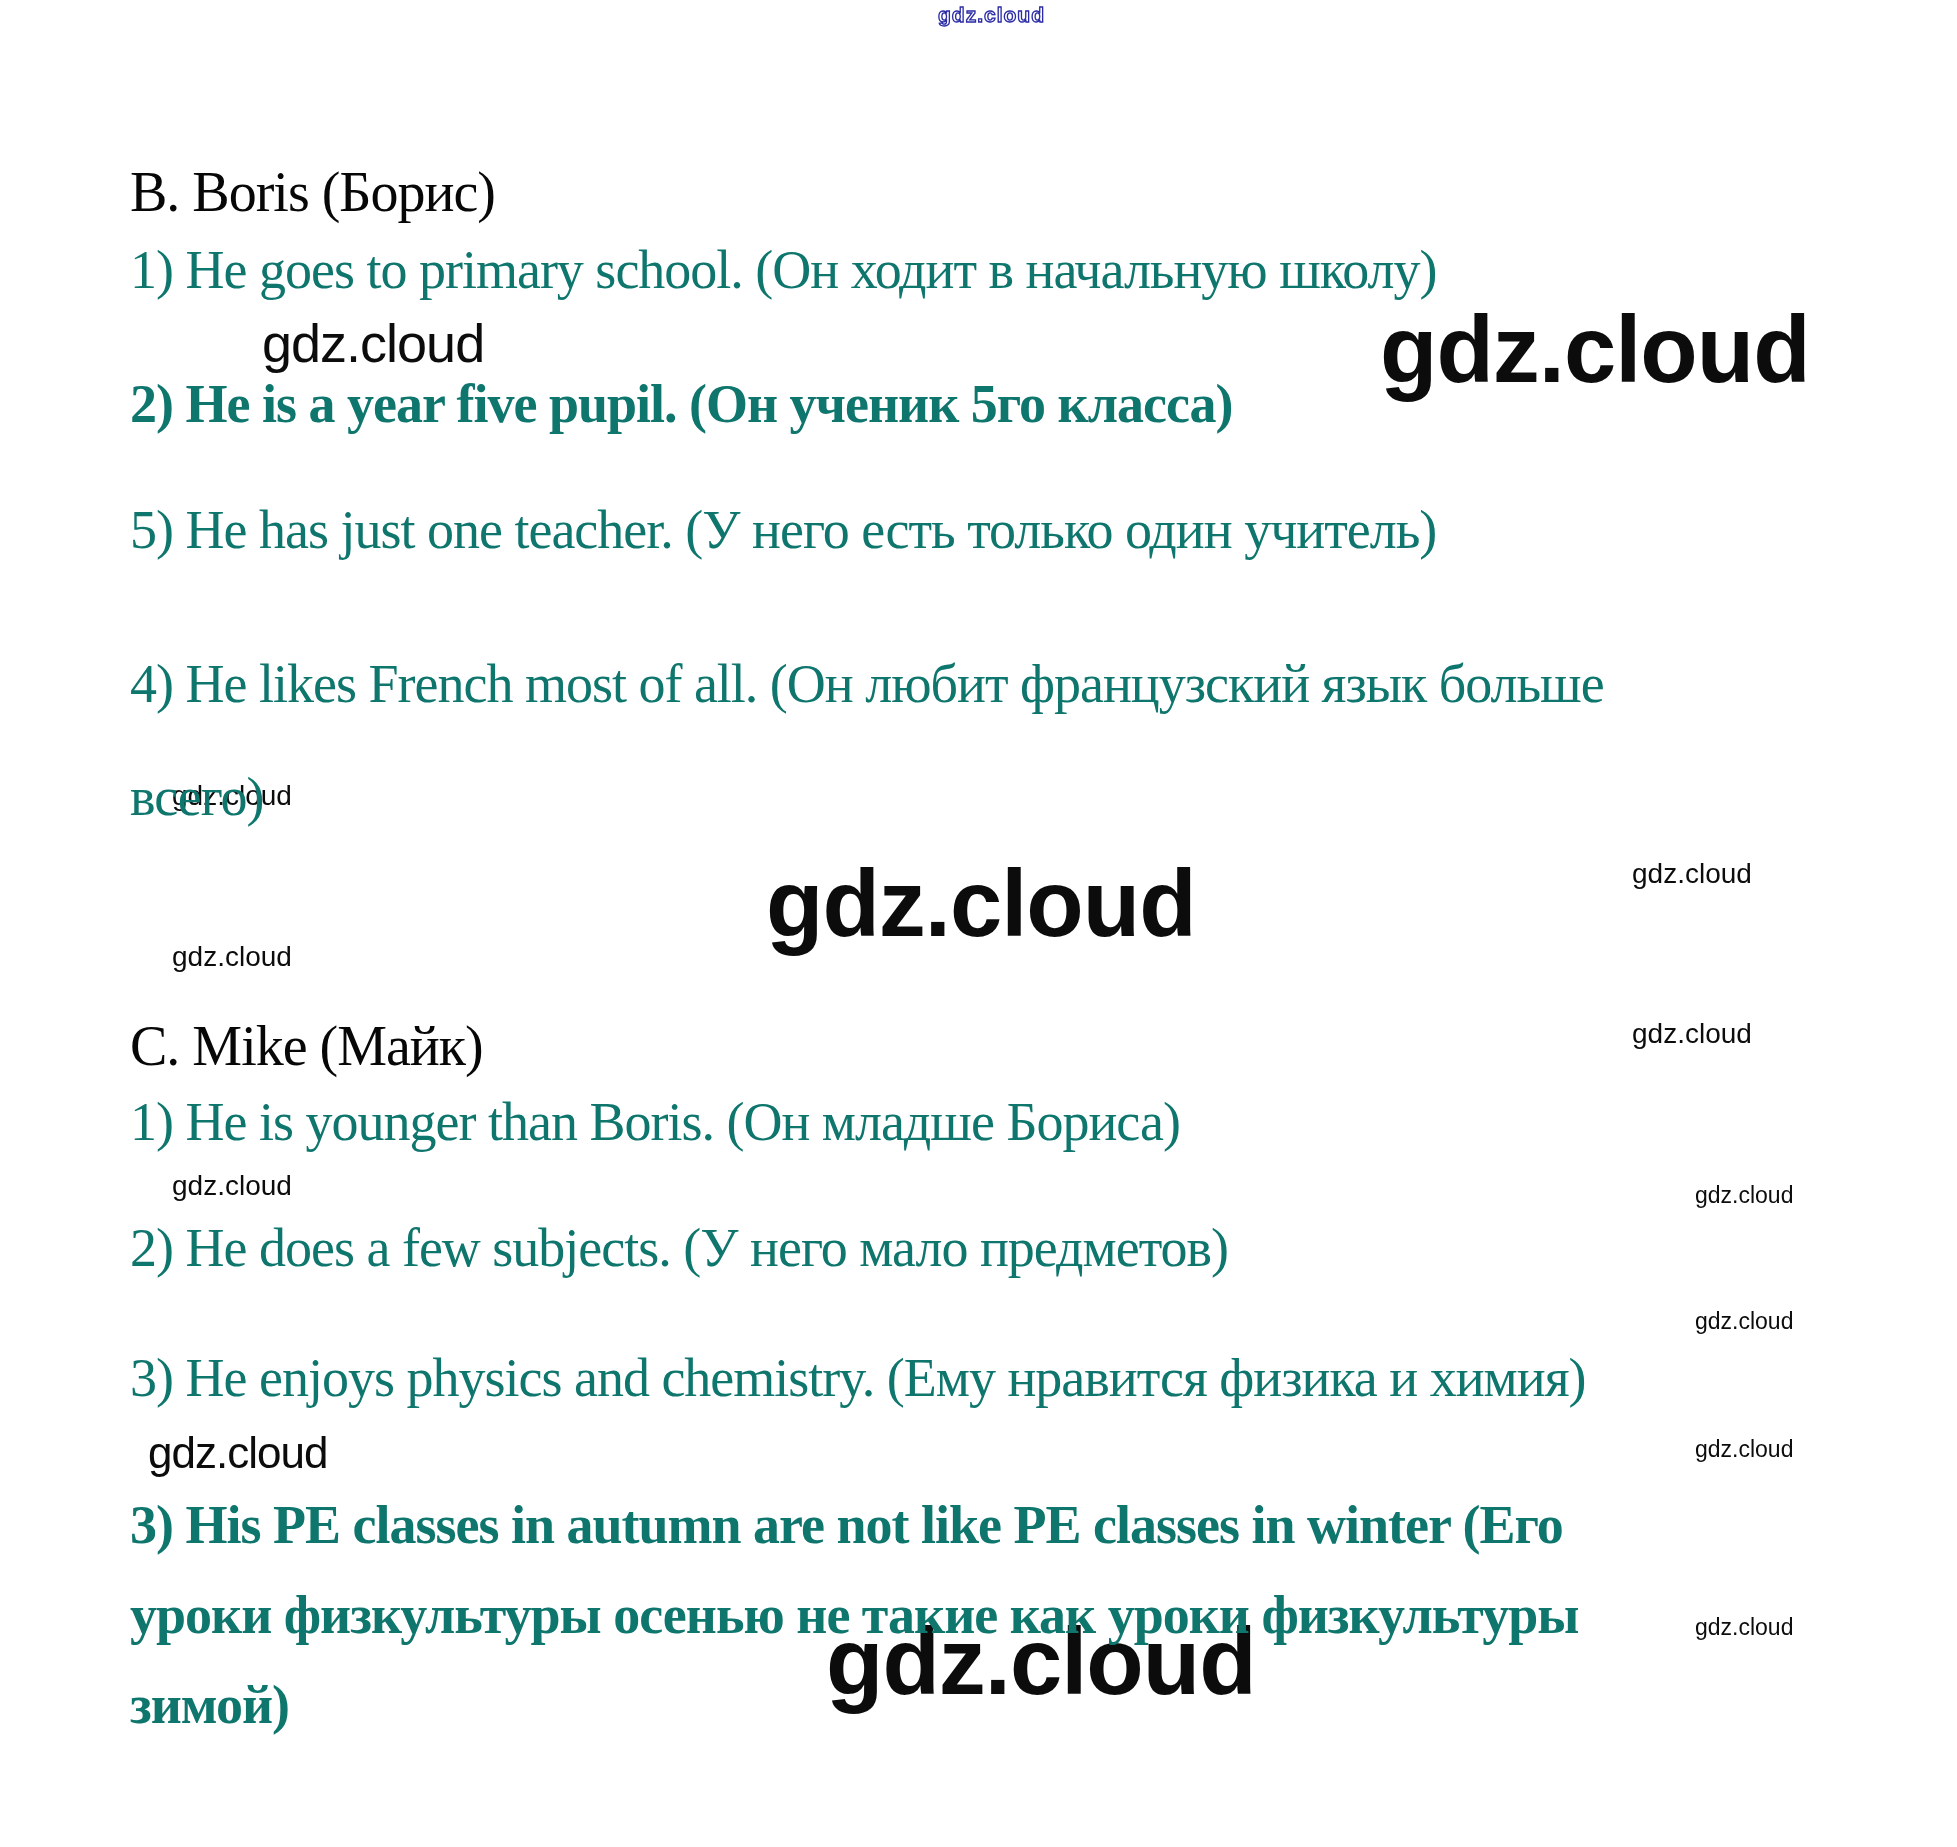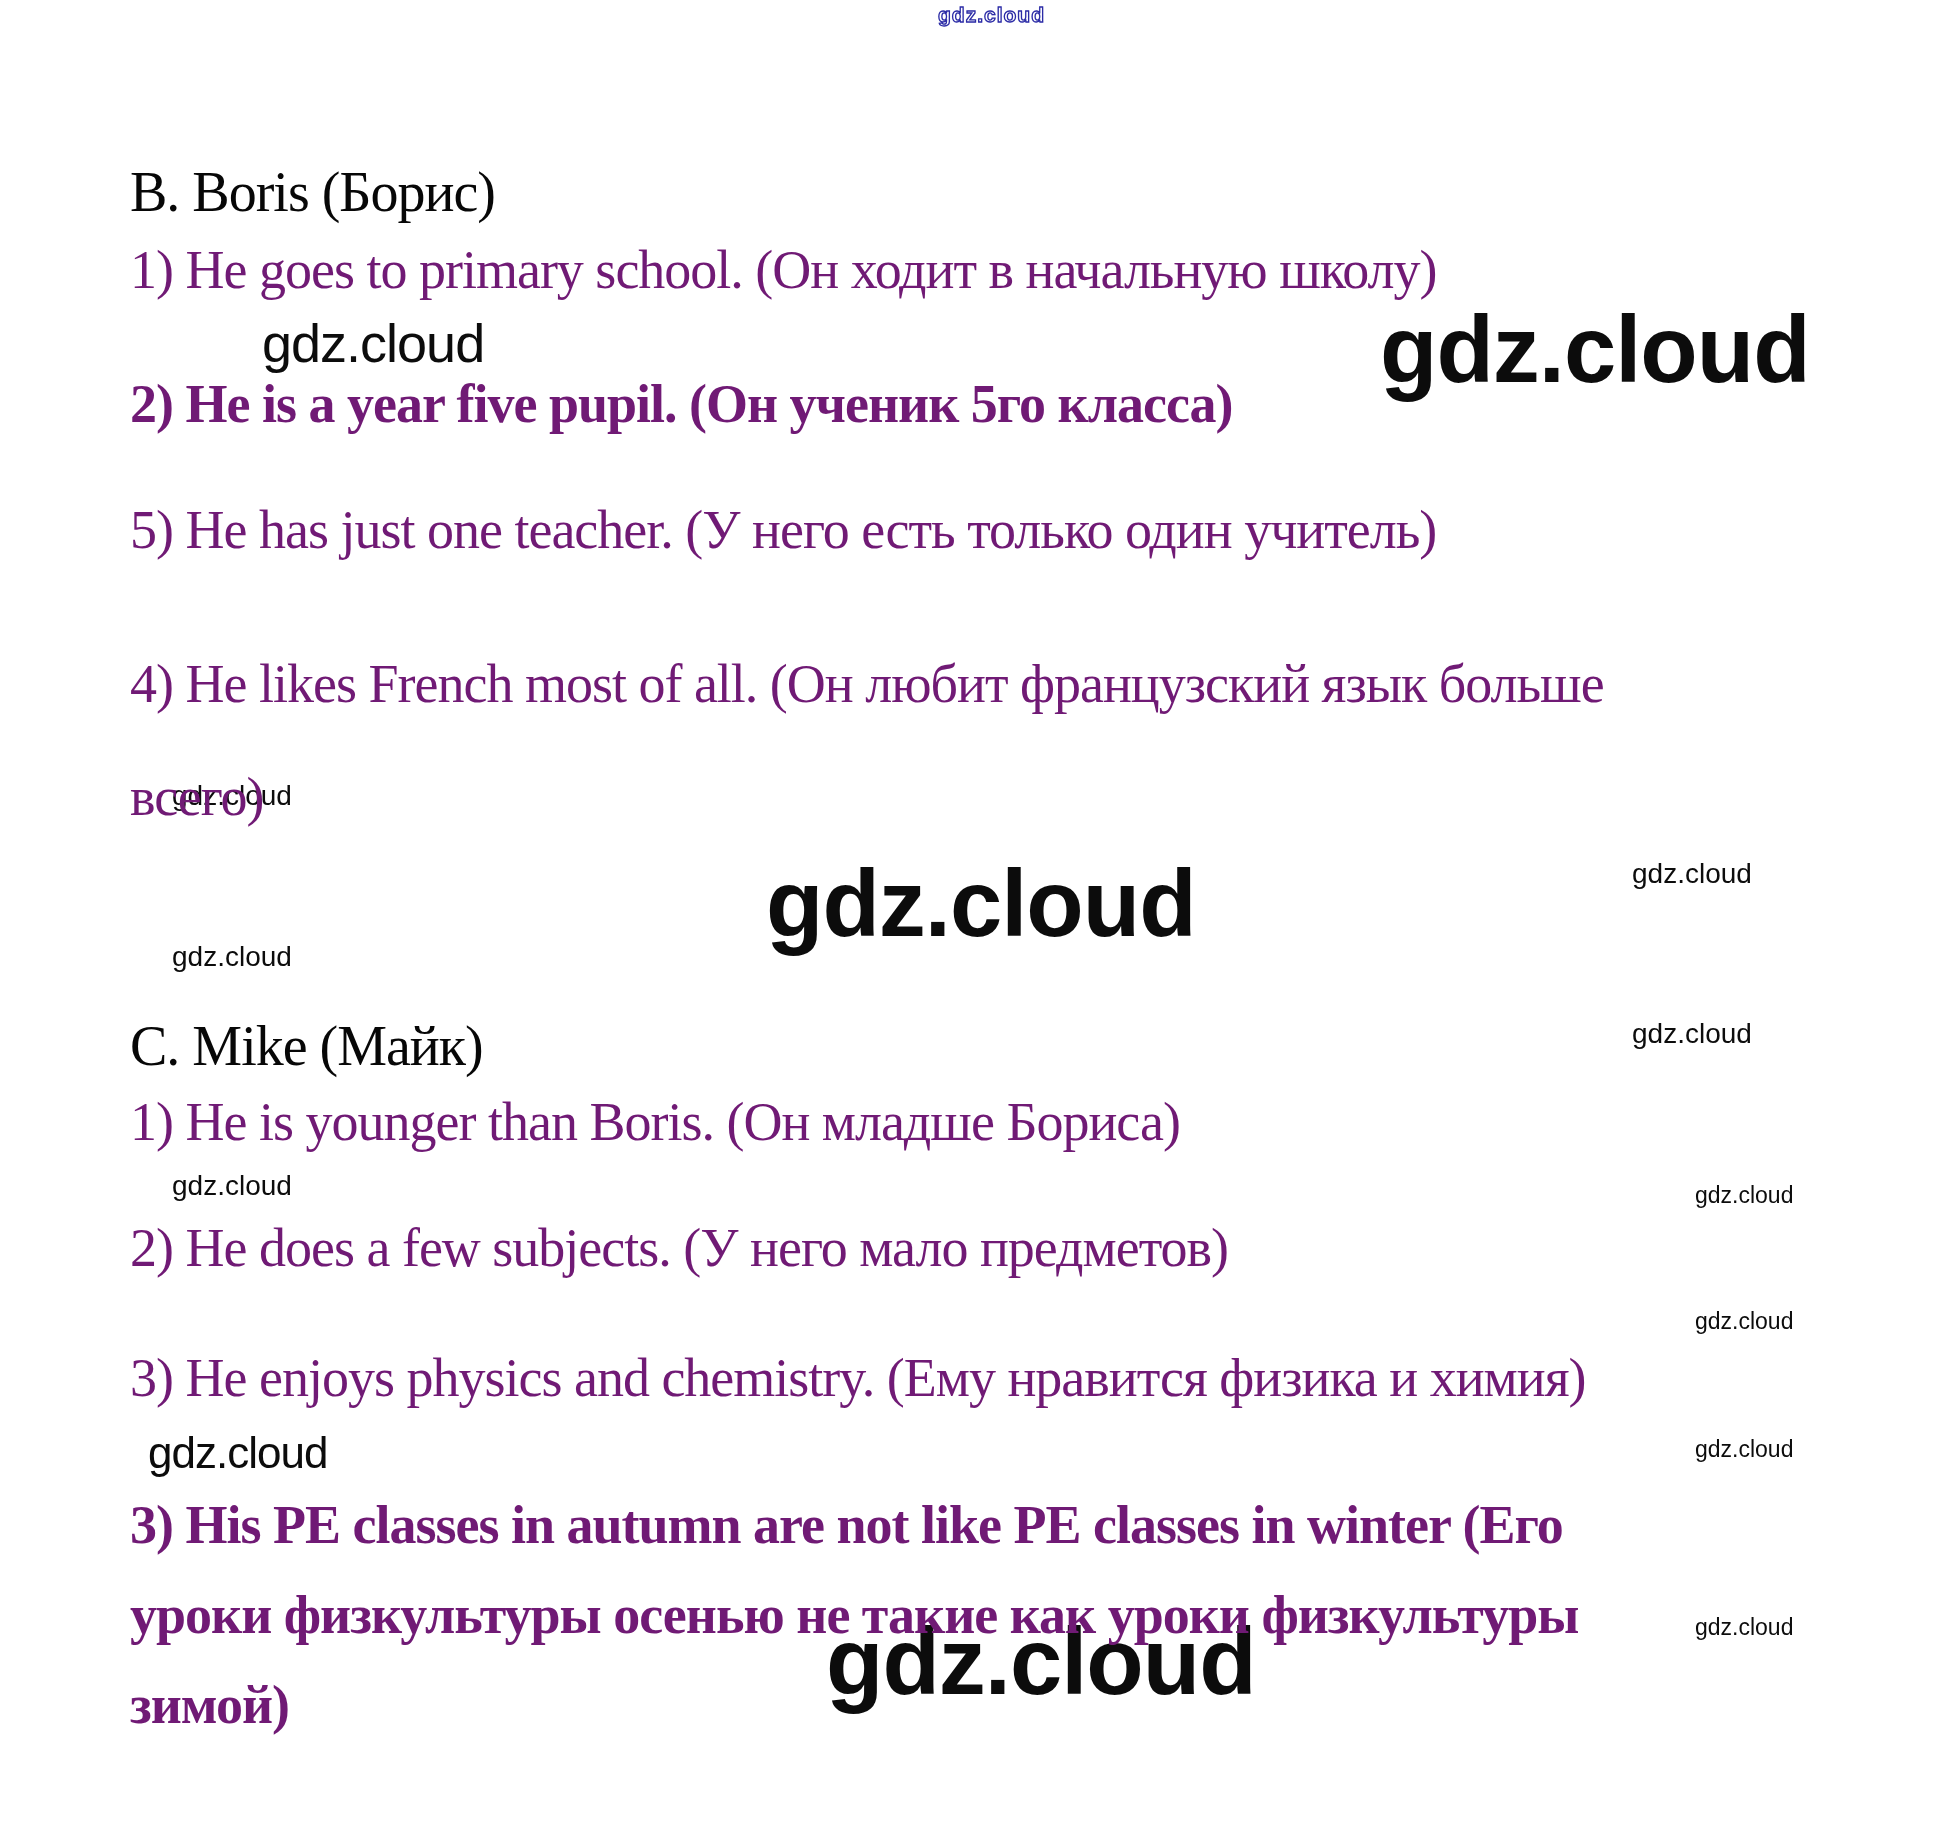--- a/index.html
+++ b/index.html
@@ -15,21 +15,21 @@
     overflow: hidden;
     font-family: "Liberation Serif", "DejaVu Serif", serif;
     padding-left: 27px;
   }
   .line {
     position: absolute;
     left: 130px;
     width: 1760px;
     font-size: 54px;
     line-height: 1.12;
-    color: #701a75;
+    color: #0f766e;
     letter-spacing: -1px;
     white-space: pre-line;
   }
   .heading {
     position: absolute;
     left: 130px;
     font-size: 56px;
     color: #070707;
     letter-spacing: -1px;
     white-space: nowrap;

